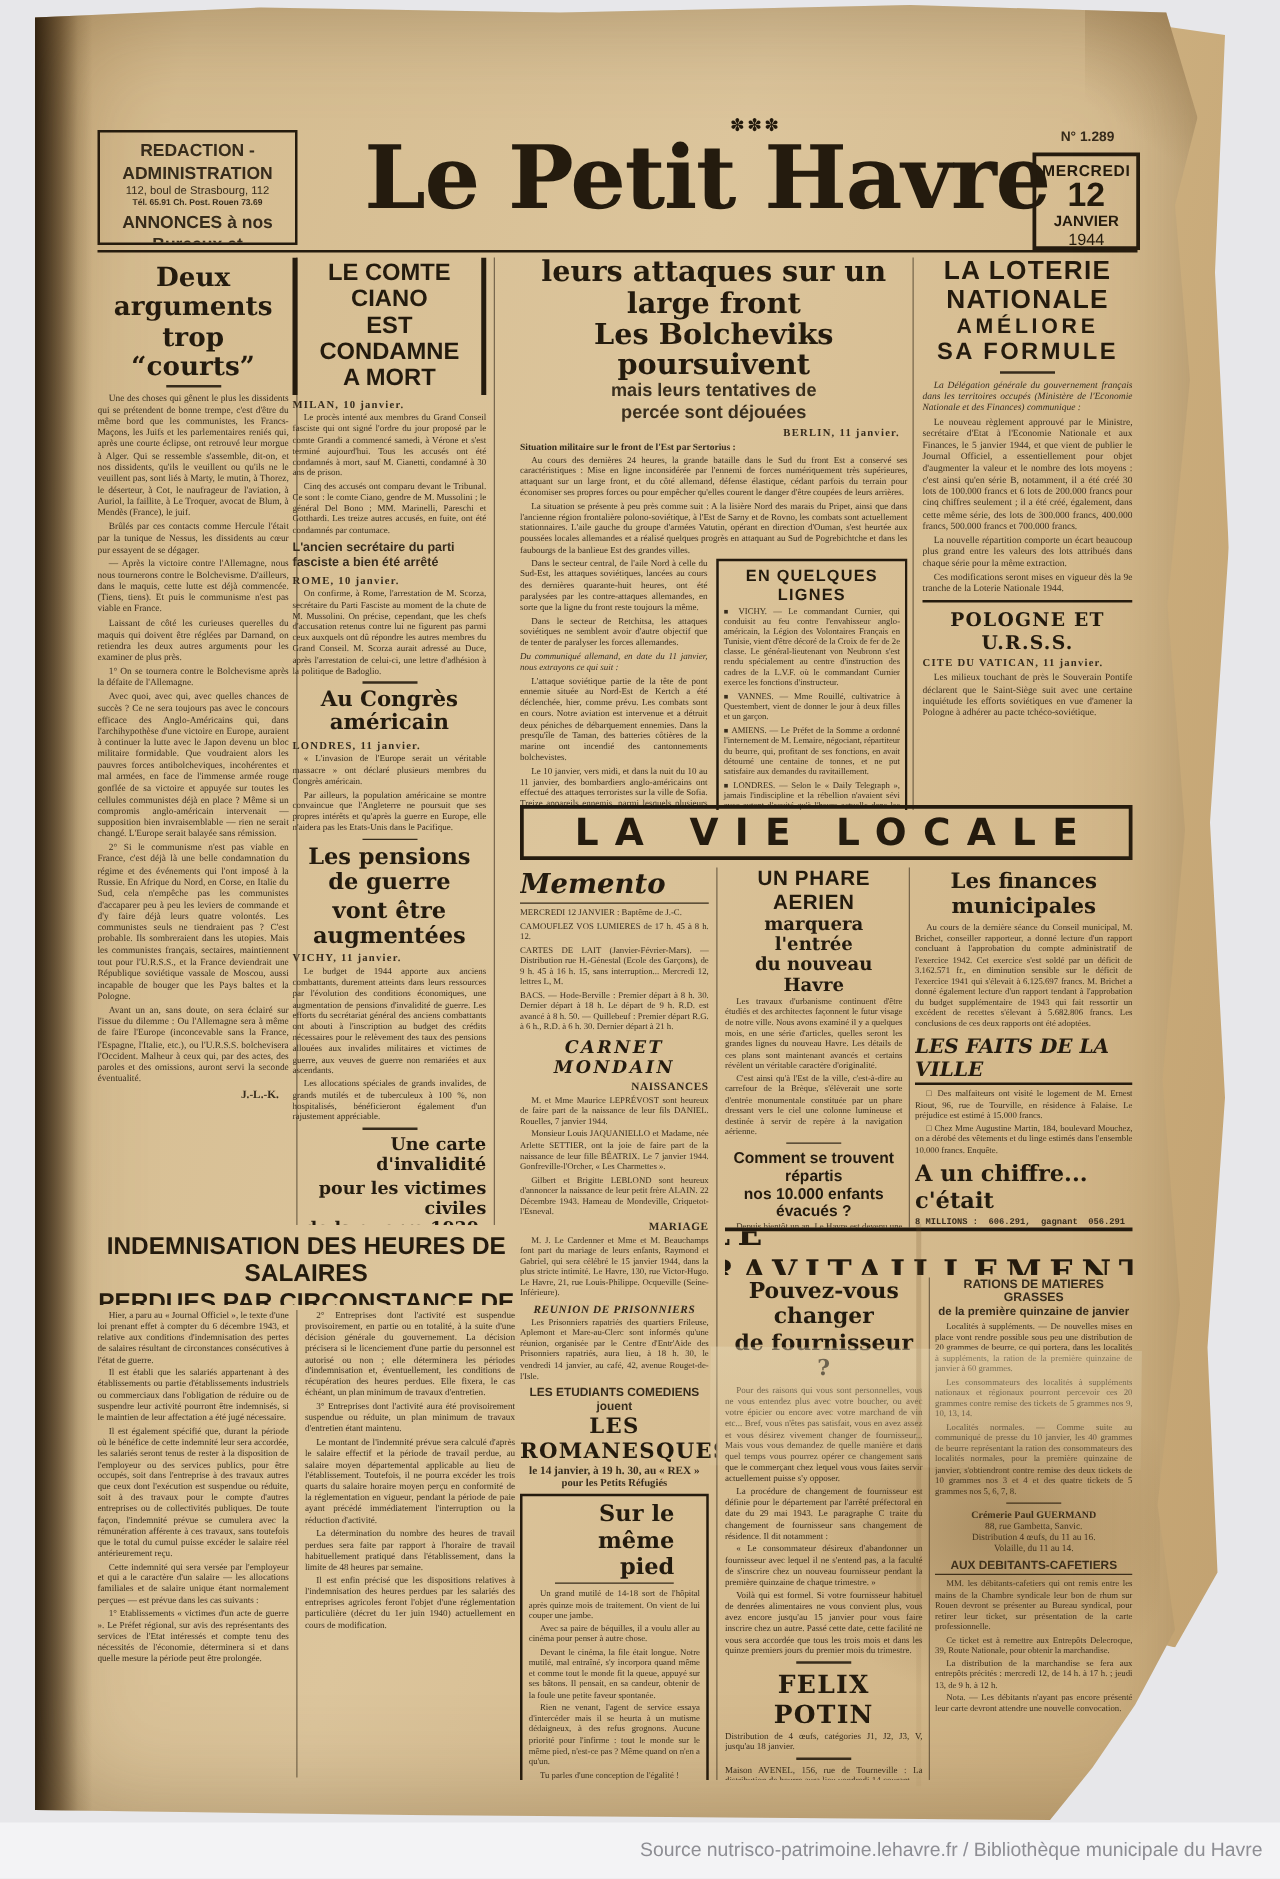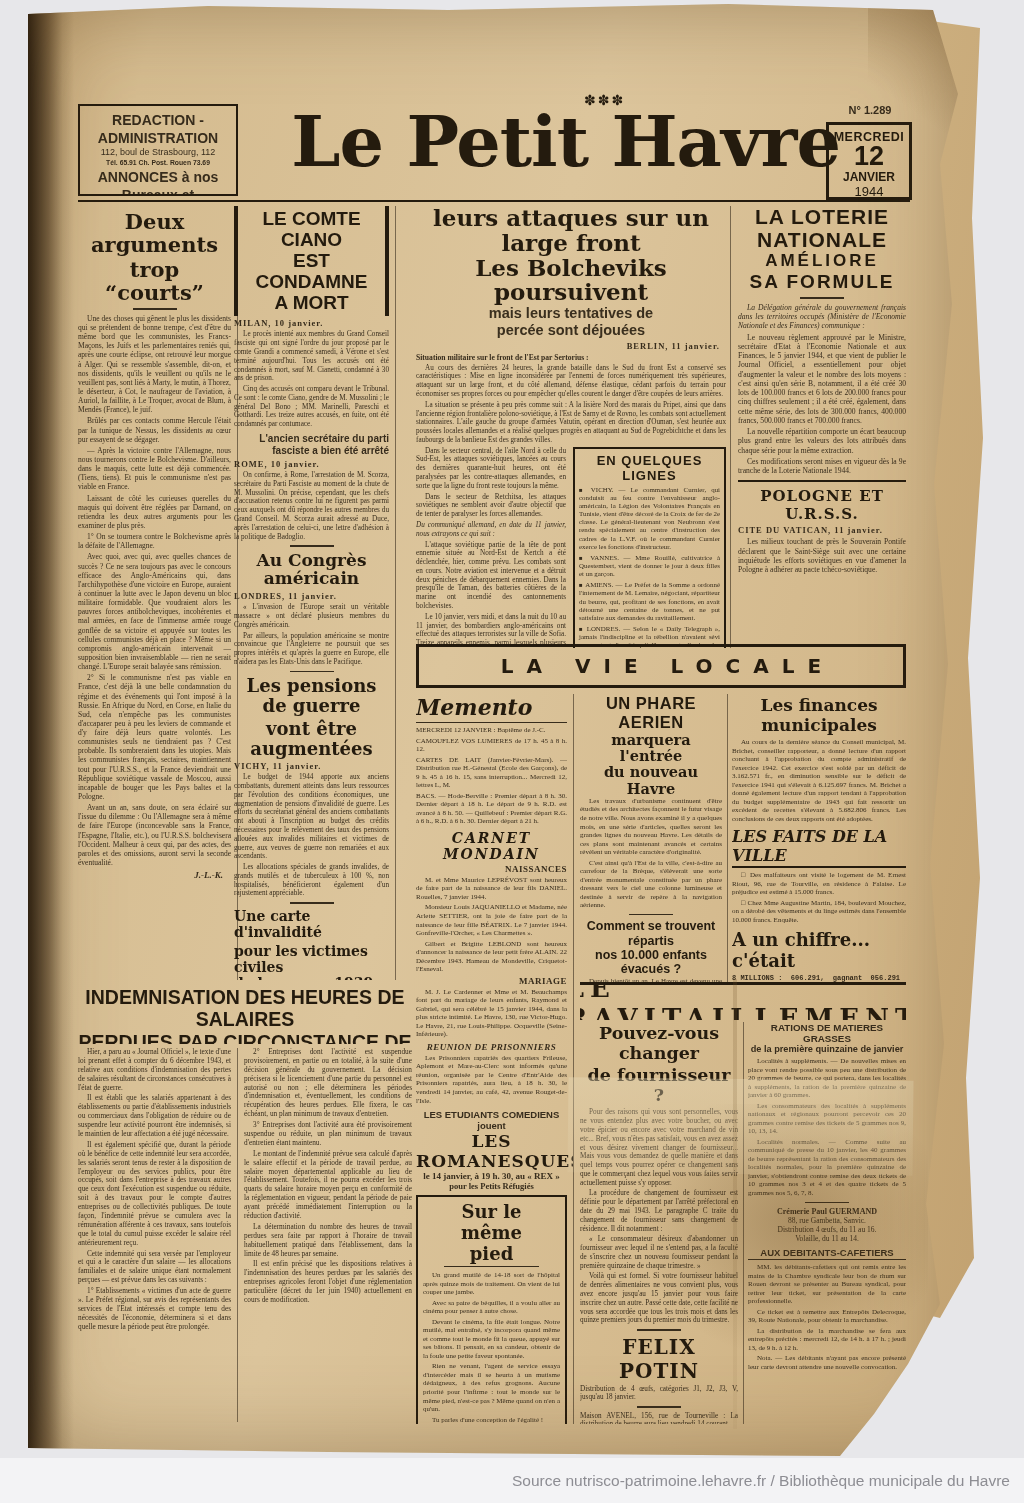--- a/index.html
+++ b/index.html
@@ -40,65 +40,65 @@
   .date-month{font-weight:bold;font-size:12px;}
   .date-year{font-size:13px;}
   .head-rule{left:50px;top:196px;width:832px;height:0;border-top:2.5px solid var(--ink2);}
   
   .bodytxt p{margin:0 0 2px;text-indent:9px;text-align:justify;line-height:1.22;}
   .noindent{text-indent:0 !important;}
   .dateline{font-size:8.5px;letter-spacing:1px;margin:2px 0;font-weight:bold;}
   .dateline.rt{text-align:right;padding-right:6px;}
   .orn{width:44px;height:1.5px;background:var(--ink);margin:4px auto;}
   .sect-rule{border-top:2px solid var(--ink2);margin:5px 0;}
-  .sig{text-align:right;font-weight:bold;font-style:italic;font-size:9px;padding-right:8px;margin-top:3px;}
+  .sig{text-align:right;font-weight:bold;font-size:9px;padding-right:8px;margin-top:3px;}
   
   #col1{left:50px;top:202px;width:160px;height:774px;padding-right:6px;border-right:1px solid var(--rule);font-size:7.5px;}
   .a1-title{font-family:"DejaVu Serif",serif;font-weight:bold;font-size:21px;line-height:1.1;text-align:center;margin:4px 0 2px;color:var(--ink2);}
   #col2{left:200px;top:202px;width:168px;height:774px;padding:0 6px;border-right:1px solid var(--rule);font-size:7.2px;}
   .ciano-head{border-left:4px solid var(--ink2);border-right:4px solid var(--ink2);padding:3px 2px;margin-bottom:2px;
     font-family:"Liberation Sans",sans-serif;font-weight:bold;font-size:19px;line-height:1.1;text-align:center;color:var(--ink2);}
-  .subhead-sm{font-family:"Liberation Sans",sans-serif;font-weight:bold;font-size:10px;text-align:right;line-height:1.2;margin:4px 0 2px;}
+  .subhead-sm{font-family:"Liberation Sans",sans-serif;font-weight:bold;font-size:10px;text-align:left;line-height:1.2;margin:4px 0 2px;}
   .t-serif17{font-family:"DejaVu Serif",serif;font-weight:bold;font-size:17px;text-align:center;line-height:1.1;margin:3px 0;color:var(--ink2);}
   .t-serif18{font-family:"DejaVu Serif",serif;font-weight:bold;font-size:18px;text-align:center;line-height:1.1;margin:3px 0;color:var(--ink2);}
-  .t-serif14{font-family:"DejaVu Serif",serif;font-weight:bold;font-size:14px;text-align:left;line-height:1.15;margin:3px 0;color:var(--ink2);}
+  .t-serif14{font-family:"DejaVu Serif",serif;font-weight:bold;font-size:14px;text-align:right;line-height:1.15;margin:3px 0;color:var(--ink2);}
   #col34{left:388px;top:202px;width:310px;height:442px;font-size:7.2px;}
   .b-h{font-family:"DejaVu Serif",serif;font-weight:bold;font-size:23px;text-align:center;line-height:1.08;color:var(--ink2);}
   .b-s{font-family:"Liberation Sans",sans-serif;font-weight:bold;font-size:14.5px;text-align:center;line-height:1.15;color:#3a2f1e;}
   .b-lead{font-weight:bold;font-size:7.6px;margin:2px 0;}
   .b-flex{display:flex;gap:7px;}
   .b-left{width:150px;} .b-right{width:153px;}
   .eql-box{border:2px solid var(--ink2);padding:3px 4px;}
   .eql-title{font-family:"Liberation Sans",sans-serif;font-weight:bold;font-size:13px;text-align:center;letter-spacing:1px;margin:1px 0 3px;color:var(--ink2);}
   .eql-box p{font-size:6.9px;margin:0 0 3px;text-align:justify;line-height:1.18;text-indent:0;}
   .eql-box p::before{content:"■ ";font-size:6px;}
   #col5{left:702px;top:202px;width:176px;height:442px;border-left:1px solid var(--rule);padding-left:7px;font-size:7.6px;}
   .lot-h1{font-family:"Liberation Sans",sans-serif;font-weight:bold;font-size:21px;text-align:center;line-height:1.08;letter-spacing:1px;color:var(--ink2);}
   .lot-h3{font-family:"Liberation Sans",sans-serif;font-weight:bold;font-size:17px;text-align:center;letter-spacing:3px;color:var(--ink2);}
   .lot-h4{font-family:"Liberation Sans",sans-serif;font-weight:bold;font-size:19px;text-align:center;letter-spacing:2px;color:var(--ink2);}
   .italic{font-style:italic;}
   .t-pologne{font-family:"DejaVu Serif",serif;font-weight:bold;font-size:15px;letter-spacing:1px;text-align:center;color:var(--ink2);margin:2px 0;}
   
   .banner-locale{left:388px;top:640px;width:490px;height:44px;border:3px solid var(--ink2);display:flex;align-items:center;justify-content:center;
-    font-family:"DejaVu Sans",sans-serif;font-weight:bold;font-size:20px;letter-spacing:13px;text-indent:13px;color:var(--ink2);}
+    font-family:"DejaVu Sans",sans-serif;font-weight:bold;font-size:30px;letter-spacing:13px;text-indent:13px;color:var(--ink2);}
   .banner-ravito{left:552px;top:978px;width:326px;height:38px;border-top:3px solid var(--ink2);display:flex;align-items:center;justify-content:center;
     font-family:"DejaVu Serif",serif;font-weight:bold;font-size:26px;letter-spacing:6px;color:var(--ink2);}
   
   #mcol1{left:388px;top:690px;width:158px;height:730px;padding-right:6px;border-right:1px solid var(--rule);font-size:7px;}
   .memento-title{font-family:"DejaVu Serif",serif;font-style:italic;font-weight:bold;font-size:22px;border-bottom:1px solid var(--ink);padding-bottom:2px;margin-bottom:3px;color:var(--ink2);}
   .carnet-title{font-family:"DejaVu Serif",serif;font-style:italic;font-weight:bold;font-size:14px;text-align:center;letter-spacing:2px;margin:4px 0 2px;color:var(--ink2);}
   .lbl-right{text-align:right;font-weight:bold;font-size:9px;letter-spacing:.5px;margin:2px 0;}
   .lbl-center{text-align:center;font-weight:bold;font-style:italic;font-size:9px;letter-spacing:.5px;margin:3px 0 2px;}
   .promo{text-align:center;margin:4px 0;}
   .promo-l1{font-family:"Liberation Sans",sans-serif;font-weight:bold;font-size:9.5px;}
   .promo-l2{font-family:"DejaVu Serif",serif;font-weight:bold;font-size:17px;letter-spacing:1px;color:var(--ink2);}
   .promo-l3{font-weight:bold;font-size:9px;}
   .promo-l4{font-weight:bold;font-size:8.5px;}
   .pied-box{border:2.5px solid var(--ink2);padding:4px 5px;margin-top:4px;}
-  .pied-title{font-family:"DejaVu Serif",serif;font-weight:bold;font-size:18px;text-align:center;border-bottom:1px solid var(--ink);width:70%;margin:0 auto 4px;padding-bottom:2px;color:var(--ink2);}
+  .pied-title{font-family:"DejaVu Serif",serif;font-weight:bold;font-size:18px;text-align:right;border-bottom:1px solid var(--ink);width:70%;margin:0 auto 4px;padding-bottom:2px;color:var(--ink2);}
   #mcol2{left:552px;top:690px;width:148px;height:288px;padding-right:5px;border-right:1px solid var(--rule);font-size:7px;}
   .phare-h1{font-family:"Liberation Sans",sans-serif;font-weight:bold;font-size:16.5px;text-align:center;letter-spacing:.5px;color:var(--ink2);}
   .phare-h2{font-family:"DejaVu Serif",serif;font-weight:bold;font-size:14.5px;text-align:center;line-height:1.12;color:var(--ink2);}
   .enf-h{font-family:"Liberation Sans",sans-serif;font-weight:bold;font-size:12.5px;text-align:center;line-height:1.15;color:var(--ink2);}
   #mcol3{left:704px;top:690px;width:174px;height:288px;font-size:7px;}
   .fin-title{font-family:"DejaVu Serif",serif;font-weight:bold;font-size:17px;text-align:center;margin:1px 0 3px;color:var(--ink2);}
   .faits-title{font-family:"DejaVu Serif",serif;font-weight:bold;font-style:italic;font-size:16px;border-bottom:2px solid var(--ink2);padding-bottom:1px;margin:4px 0 3px;color:var(--ink2);}
   .faits p::before{content:"□ ";}
   .chiffre-title{font-family:"DejaVu Serif",serif;font-weight:bold;font-size:18px;margin:4px 0 3px;color:var(--ink2);}
   .chiffre-rows p{font-family:"Liberation Mono",monospace;font-weight:bold;font-size:7px;white-space:pre;margin:0 0 1px;text-indent:0;text-align:left;}

